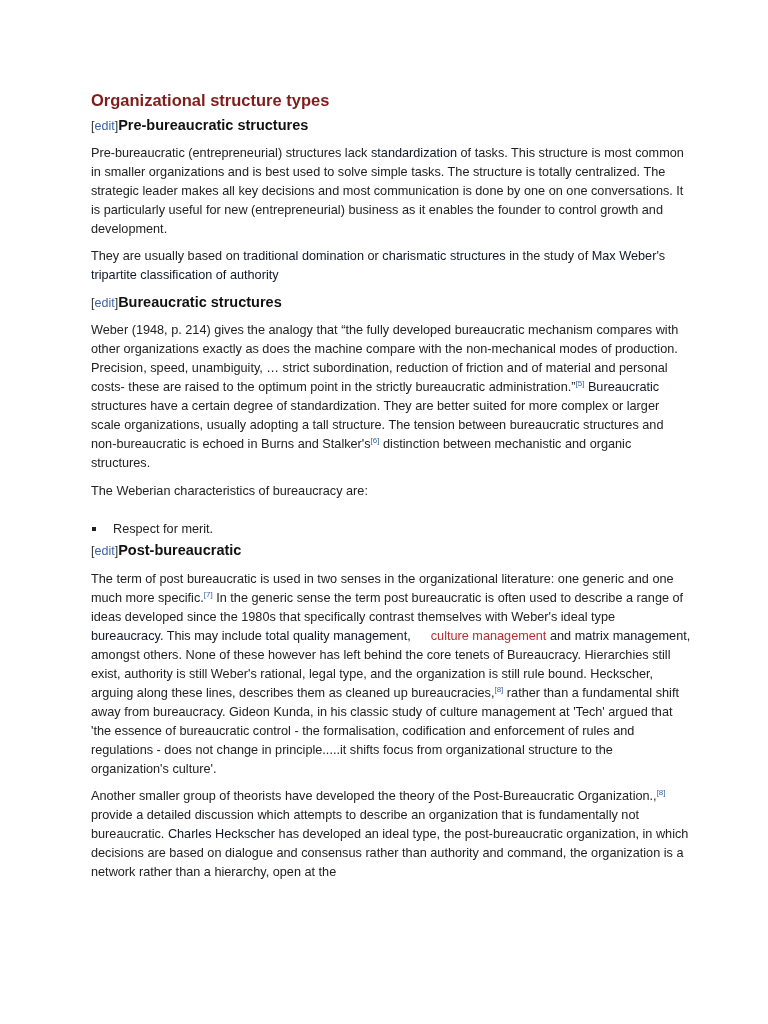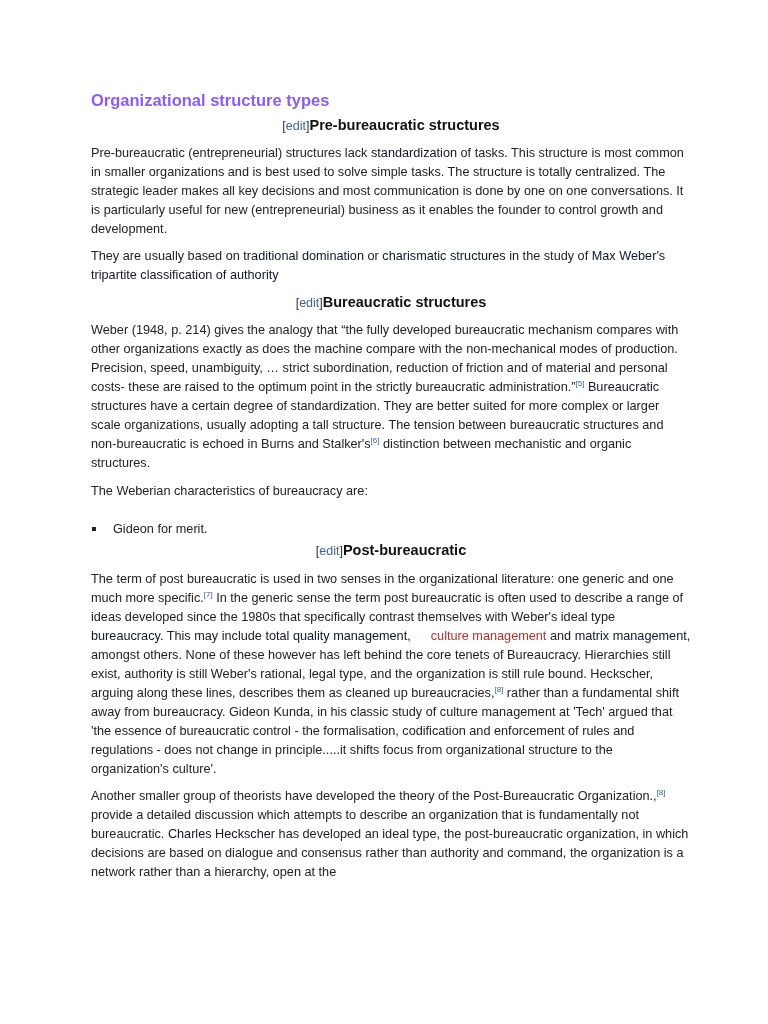--- a/index.html
+++ b/index.html
@@ -19,29 +19,28 @@
       position: absolute;
       left: 91px;
       top: 89px;
       width: 600px;
     }
     .doc-title {
       font-size: 16.5px;
       font-weight: bold;
       margin: 0 0 4px 0;
       line-height: 22px;
-      color: #8b5cf6;
+      color: #7f1d1d;
     }
     .section-heading {
       font-size: 14.5px;
       font-weight: bold;
       line-height: 20px;
       margin: 0;
       color: #111;
-      text-align: center;
     }
     .edit-link {
       font-size: 12.5px;
       font-weight: normal;
       color: #3a62a8;
       text-decoration: none;
     }
     .edit-bracket {
       font-size: 12.5px;
       font-weight: normal;
@@ -112,21 +111,21 @@
     <span class="edit-bracket">[</span><a class="edit-link" href="#">edit</a><span class="edit-bracket">]</span><span>Bureaucratic structures</span>
   </h2>
 
   <p class="para" style="margin-bottom:9px;">
     <span>Weber (1948, p. 214) gives the analogy that “the fully developed bureaucratic mechanism compares with other organizations exactly as does the machine compare with the non-mechanical modes of production. Precision, speed, unambiguity, … strict subordination, reduction of friction and of material and personal costs- these are raised to the optimum point in the strictly bureaucratic administration.”</span><sup class="ref">[5]</sup><span> </span><a class="link" href="#">Bureaucratic</a><span> structures have a certain degree of standardization. They are better suited for more complex or larger scale organizations, usually adopting a tall structure. The tension between bureaucratic structures and non-bureaucratic is echoed in Burns and Stalker's</span><sup class="ref">[6]</sup><span> distinction between mechanistic and organic structures.</span>
   </p>
 
   <p class="para" style="margin-bottom:18px;">The Weberian characteristics of bureaucracy are:</p>
 
   <ul class="bullets">
-    <li><span class="bullet"></span><span>Gideon for merit.</span></li>
+    <li><span class="bullet"></span><span>Respect for merit.</span></li>
   </ul>
 
   <h2 class="section-heading" style="margin-bottom:9px;">
     <span class="edit-bracket">[</span><a class="edit-link" href="#">edit</a><span class="edit-bracket">]</span><span>Post-bureaucratic</span>
   </h2>
 
   <p class="para" style="margin-bottom:8px;">
     <span>The term of post bureaucratic is used in two senses in the organizational literature: one generic and one much more specific.</span><sup class="ref">[7]</sup><span> In the generic sense the term post bureaucratic is often used to describe a range of ideas developed since the 1980s that specifically contrast themselves with Weber's ideal type </span><a class="link" href="#">bureaucracy</a><span>. This may include </span><a class="link" href="#">total quality management</a><span>,</span><a class="link-red" href="#">culture management</a><span> and </span><a class="link" href="#">matrix management</a><span>, amongst others. None of these however has left behind the core tenets of Bureaucracy. Hierarchies still exist, authority is still Weber's rational, legal type, and the organization is still rule bound. Heckscher, arguing along these lines, describes them as cleaned up bureaucracies,</span><sup class="ref">[8]</sup><span> rather than a fundamental shift away from bureaucracy. Gideon Kunda, in his classic study of culture management at 'Tech' argued that 'the essence of bureaucratic control - the formalisation, codification and enforcement of rules and regulations - does not change in principle.....it shifts focus from organizational structure to the organization's culture'.</span>
   </p>
 

